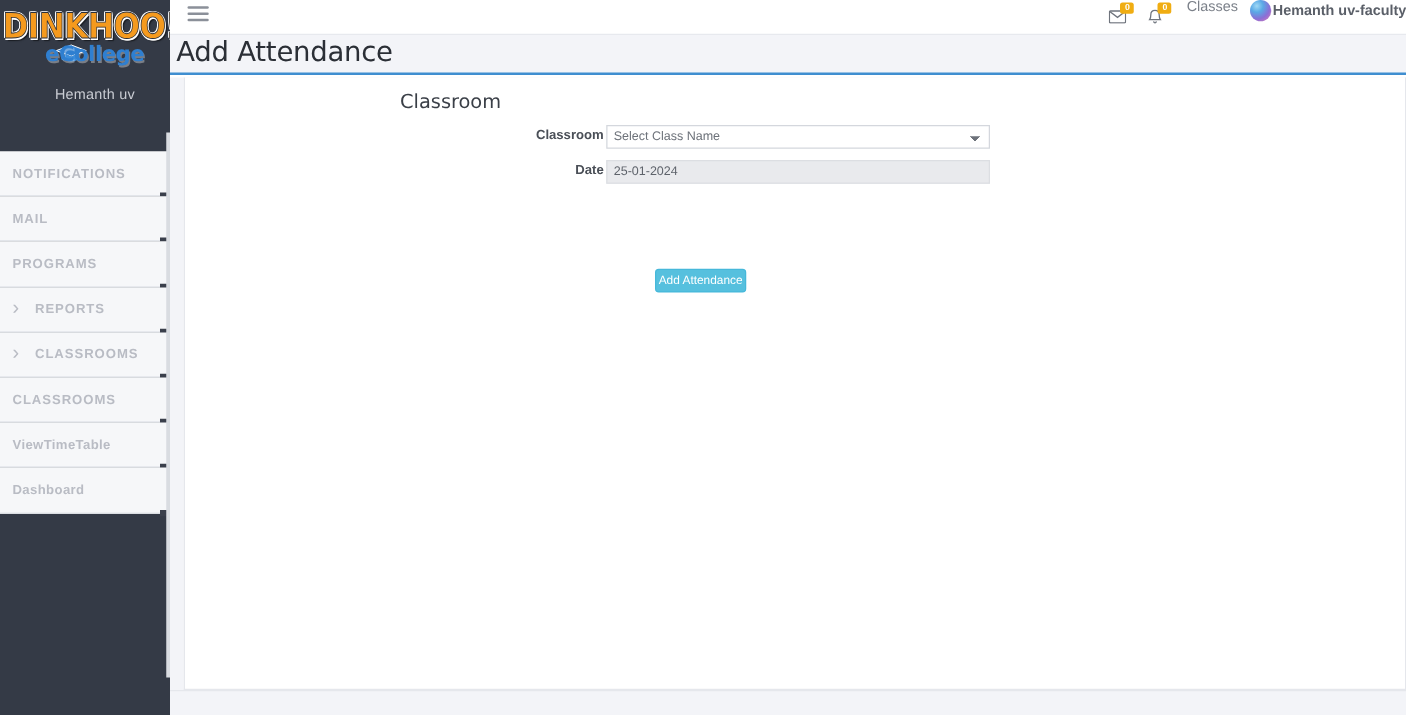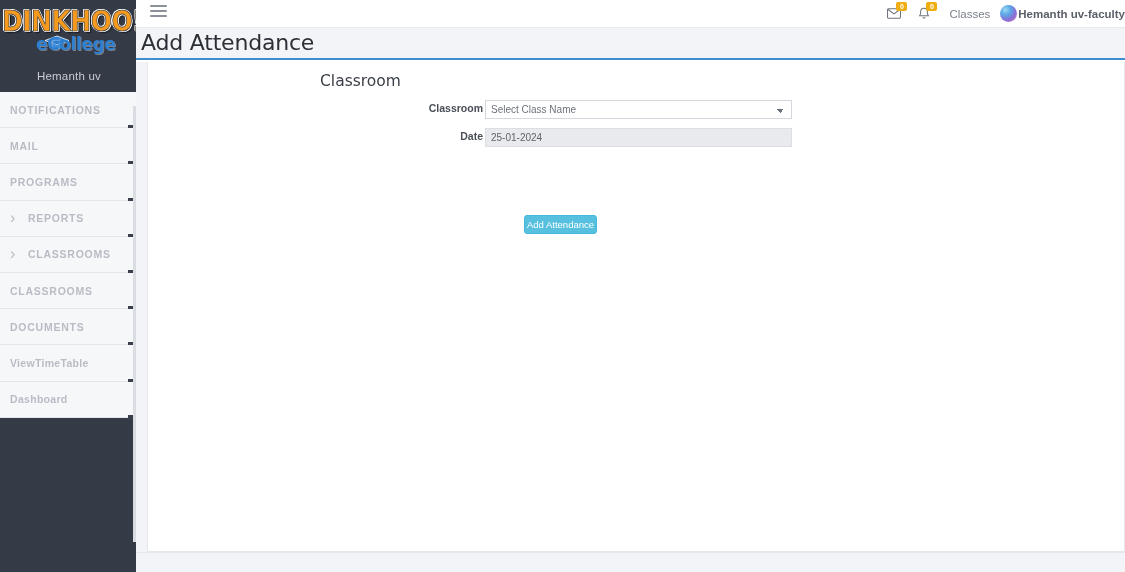--- a/index.html
+++ b/index.html
@@ -73,29 +73,29 @@
   }
   .logo-cap {
     position: absolute;
     left: 44px; top: 35px;
     width: 26px; height: 16px;
   }
   .user-name {
     position: absolute;
     left: 0; top: 70px;
     width: 136px;
-    padding-left: 1px;
+    padding-left: 8px;
     text-align: center;
     font-size: 11.5px;
     color: #c9ccd3;
     letter-spacing: 0.2px;
   }
   #menu {
     position: absolute;
-    left: 0; top: 92px;
+    left: 0; top: 121px;
     width: 136px;
   }
   .menu-item {
     position: relative;
     width: 136px;
     height: 36.2px;
     box-sizing: border-box;
     background: #f6f7f9;
     border-bottom: 1px solid #e2e5ea;
     display: flex;
@@ -157,21 +157,21 @@
     height: 2px;
     background: #8b9099;
     margin-bottom: 3px;
     border-radius: 1px;
   }
   .tb-right {
     position: absolute;
     right: 0; top: 0;
     height: 27px;
     display: flex;
-    align-items: center;
+    align-items: flex-start;
     gap: 0px;
   }
   .tb-icon {
     position: relative;
     width: 30px;
     height: 27px;
     display: flex;
     align-items: center;
     justify-content: center;
     cursor: pointer;
@@ -388,24 +388,20 @@
         </div>
         <div class="menu-item">
           <span class="chev">›</span>
           <span class="mlabel">CLASSROOMS</span>
           <span class="edge-tick"></span>
         </div>
         <div class="menu-item">
           <span class="mlabel">CLASSROOMS</span>
           <span class="edge-tick"></span>
         </div>
-        <div class="menu-item">
-          <span class="mlabel">DOCUMENTS</span>
-          <span class="edge-tick"></span>
-        </div>
         <div class="menu-item mixed">
           <span class="mlabel">ViewTimeTable</span>
           <span class="edge-tick"></span>
         </div>
         <div class="menu-item mixed">
           <span class="mlabel">Dashboard</span>
           <span class="edge-tick"></span>
         </div>
       </div>
     <div class="sidebar-scroll"></div>

